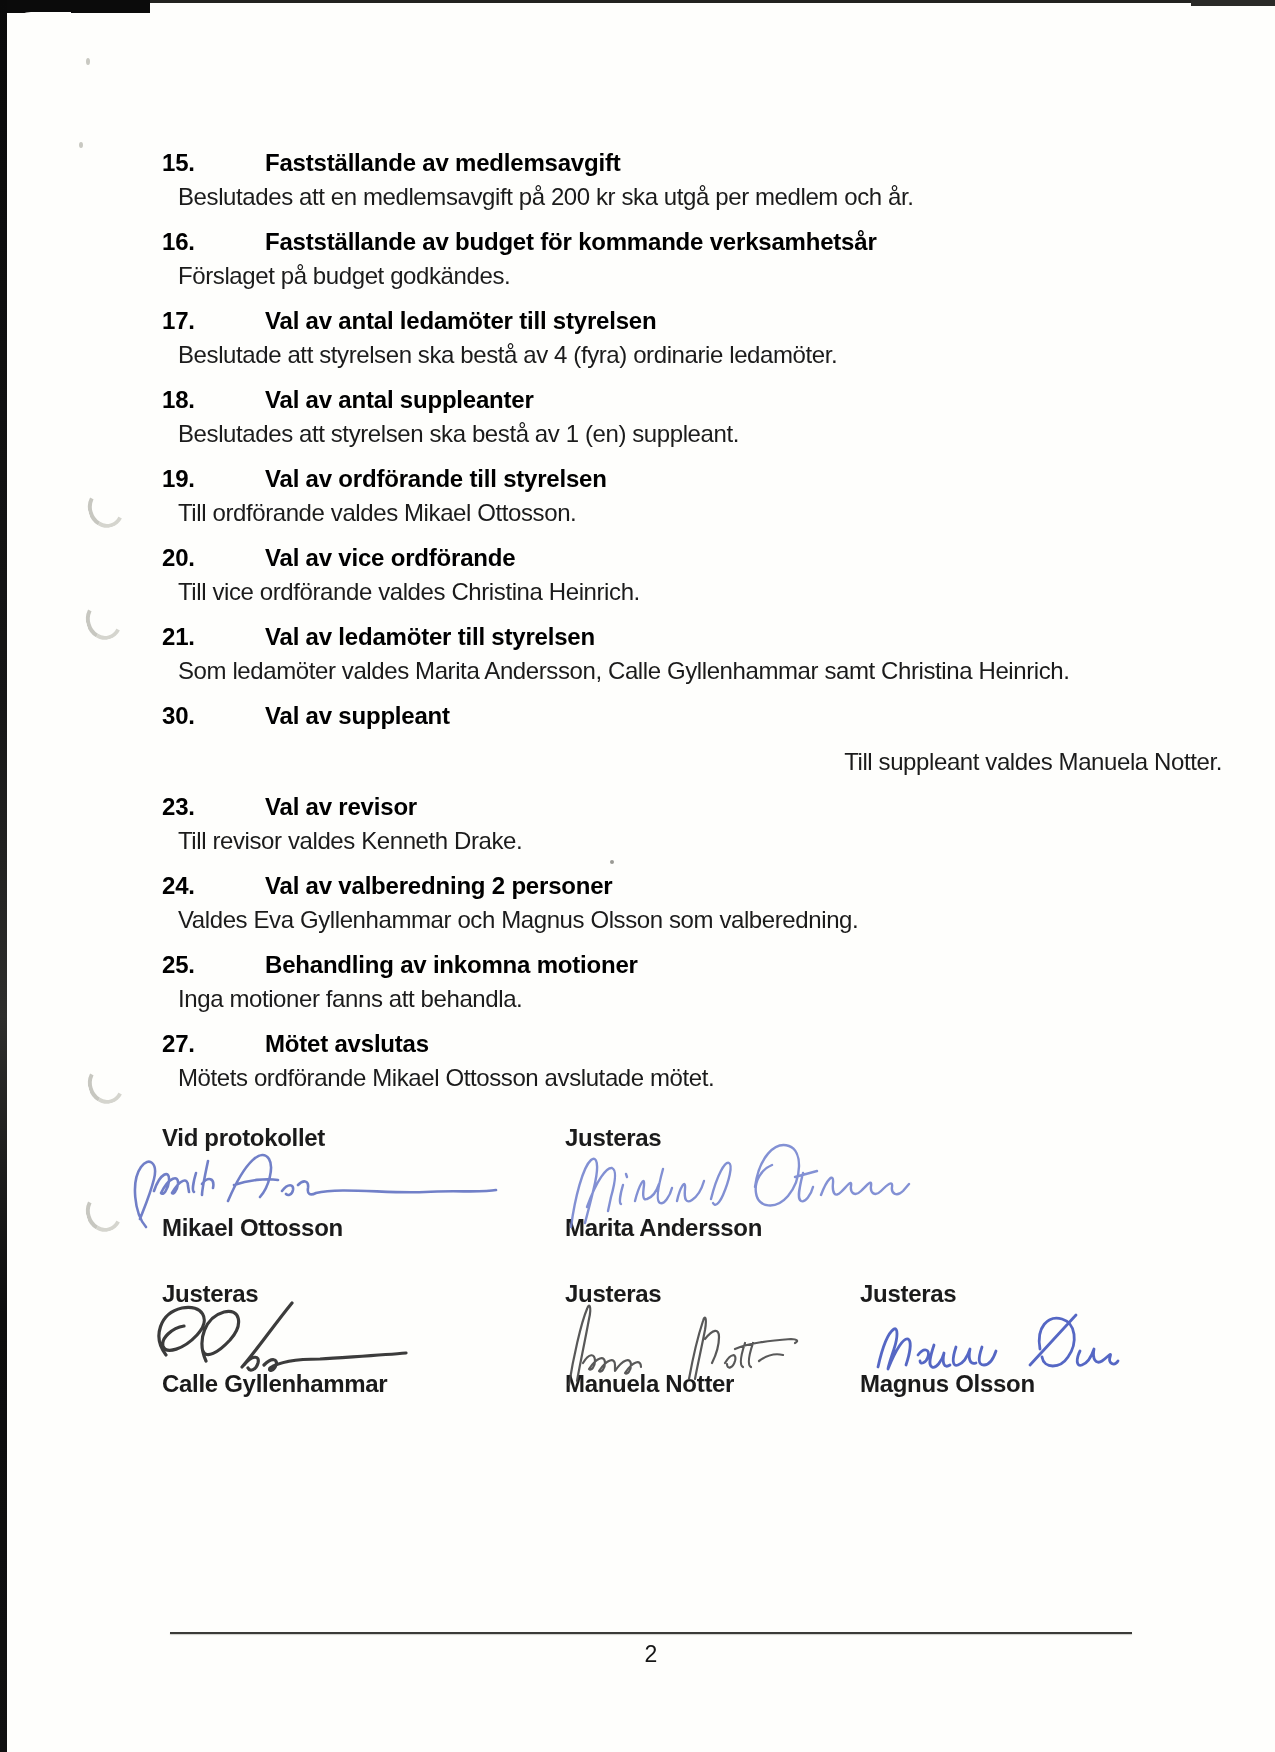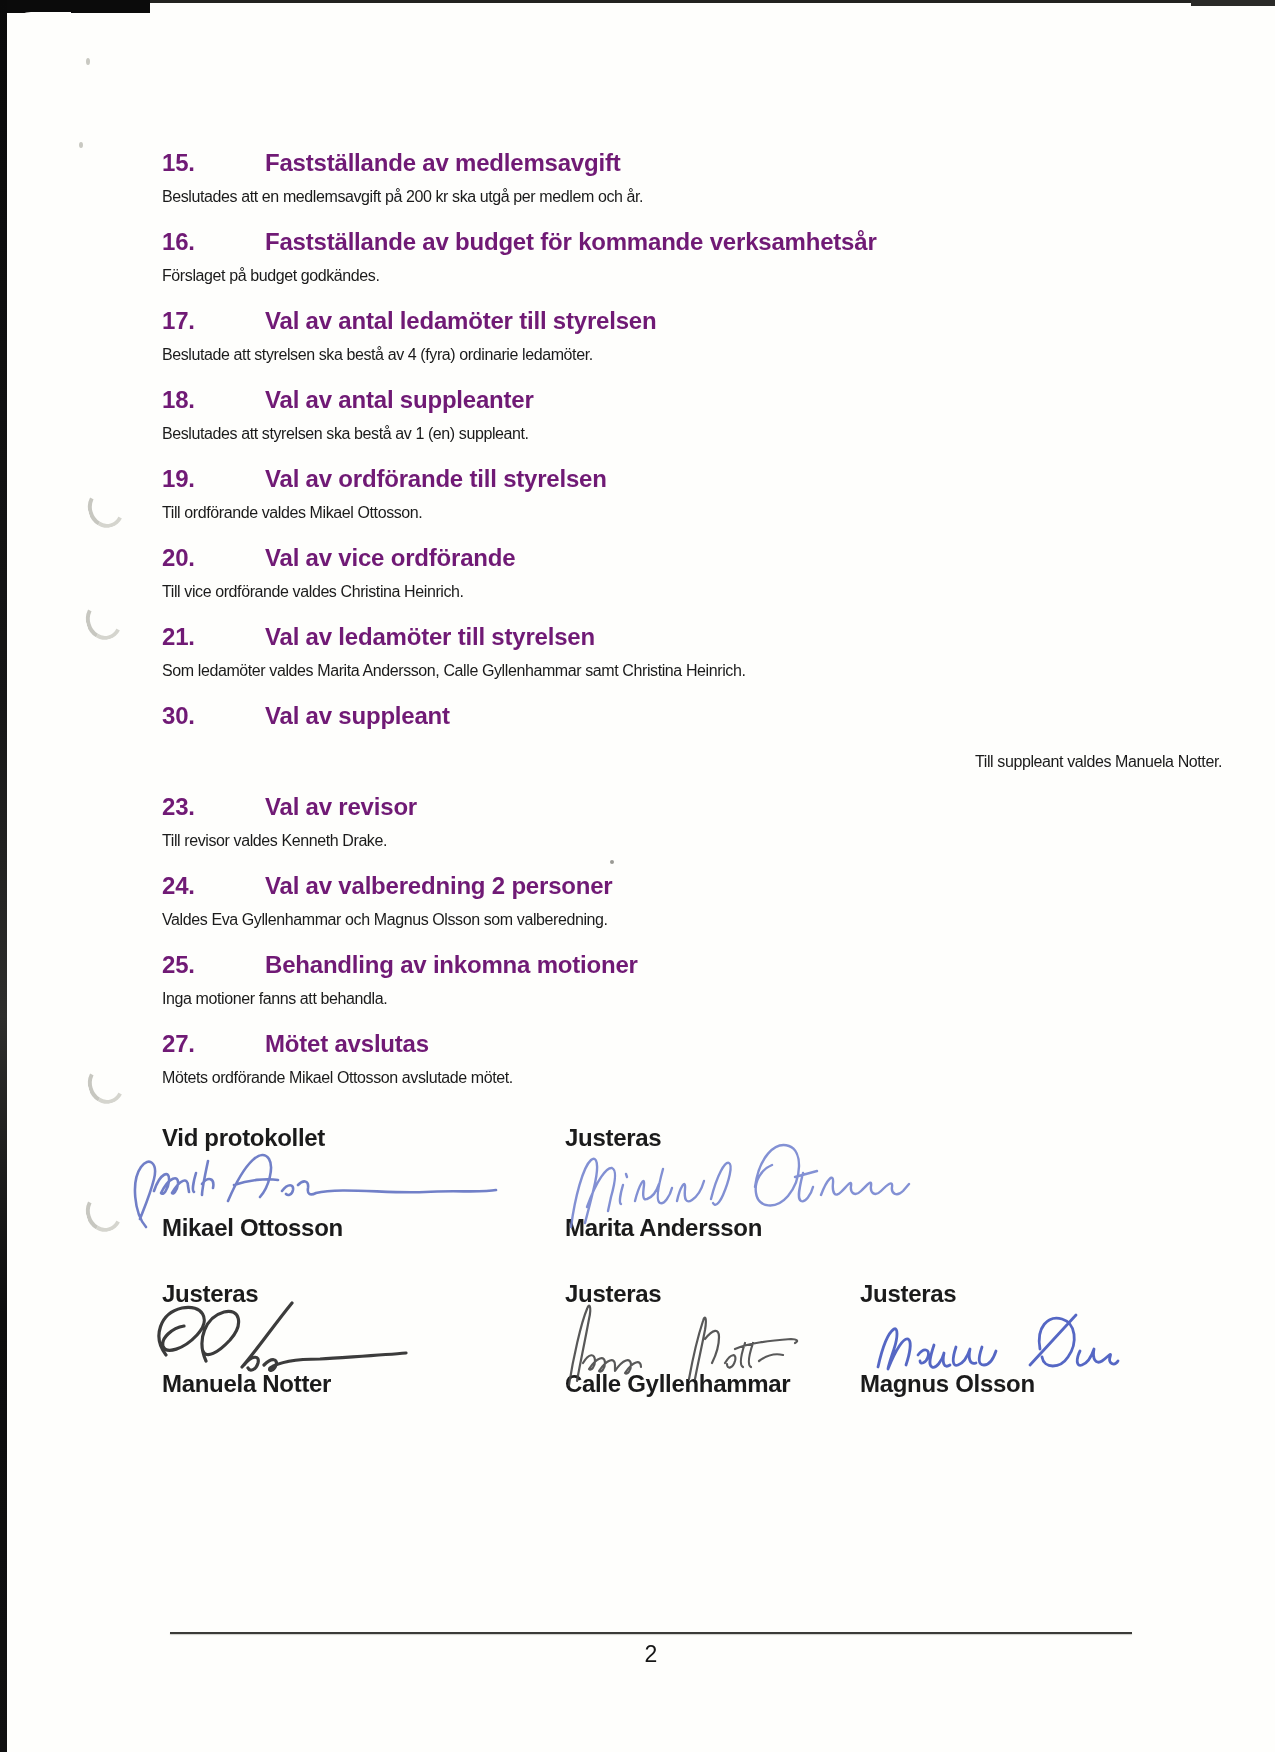--- a/index.html
+++ b/index.html
@@ -18,23 +18,23 @@
     background:#fefefc;border-top-left-radius:24px;}
   
   .crescent{position:absolute;width:28px;height:32px;border:4px solid transparent;
     border-left-color:#c7c7c0;border-bottom-color:#d5d5ce;border-radius:50%;
     transform:rotate(-16deg);}
   .speck{position:absolute;background:#c9c9c2;border-radius:50%;}
   
   .content{position:absolute;left:162px;top:146px;width:1060px;}
   .sec{margin-bottom:11px;}
   .sec-head{font-weight:700;font-size:24px;line-height:34px;letter-spacing:-0.2px;
-    color:#701a75;white-space:nowrap;}
+    color:#000000;white-space:nowrap;}
   .sec-num{display:inline-block;width:103px;}
-  .sec-body{font-size:16px;line-height:34px;letter-spacing:-0.4px;white-space:nowrap;}
+  .sec-body{font-size:24px;line-height:34px;letter-spacing:-0.4px;white-space:nowrap;margin-left:16px;}
   .sec-body.extra-gap{margin-top:12px;text-align:right;}
   
   .sig-block{margin-top:26px;}
   .sig-grid{display:grid;grid-template-columns:403px 1fr;font-weight:bold;}
   .sig-grid.three{grid-template-columns:403px 295px 1fr;}
   .sig-label,.sig-name{font-size:24px;line-height:34px;letter-spacing:-0.3px;white-space:nowrap;}
   .sig-strip{height:56px;position:relative;}
   .sig-gap{height:32px;}
   svg.sig{position:absolute;overflow:visible;}
   svg.sig path{fill:none;stroke-linecap:round;stroke-linejoin:round;}
@@ -210,22 +210,22 @@
         <svg class="sig" style="left:8px;top:-2px;" width="250" height="72" viewBox="0 0 250 72">
           <g stroke-width="2.8" opacity="0.9" stroke="#4257be">
             <path d="M10,58 C14,40 20,24 26,20 C30,18 30,28 26,40 C22,52 20,58 20,60 C28,40 36,28 40,30 C44,32 42,44 38,56 M50,46 C56,38 62,40 60,48 C58,54 52,56 52,52 M66,36 C62,48 60,56 64,58 C68,60 74,52 76,44 C74,54 76,60 82,56 M88,38 C84,50 84,58 90,56 C96,54 100,46 102,40 C100,50 102,56 108,54 M114,38 C110,50 110,56 116,56 C122,56 126,48 128,42"></path>
             <path d="M172,40 C168,18 180,6 194,10 C208,14 210,34 200,48 C192,60 176,60 174,48 M162,56 L208,6 M212,42 C208,50 208,58 214,56 C220,54 224,46 226,40 C224,50 228,56 234,52 C240,48 244,42 242,48 C240,54 246,58 250,52"></path>
           </g>
         </svg>
       </div>
     </div>
 
     <div class="sig-grid three">
+      <div class="sig-name">Calle Gyllenhammar</div>
       <div class="sig-name">Manuela Notter</div>
-      <div class="sig-name">Calle Gyllenhammar</div>
       <div class="sig-name">Magnus Olsson</div>
     </div>
 
   </div>
 </div>
 
 <div class="footer-line"></div>
 <div class="page-num">2</div>
 
 </body></html>

